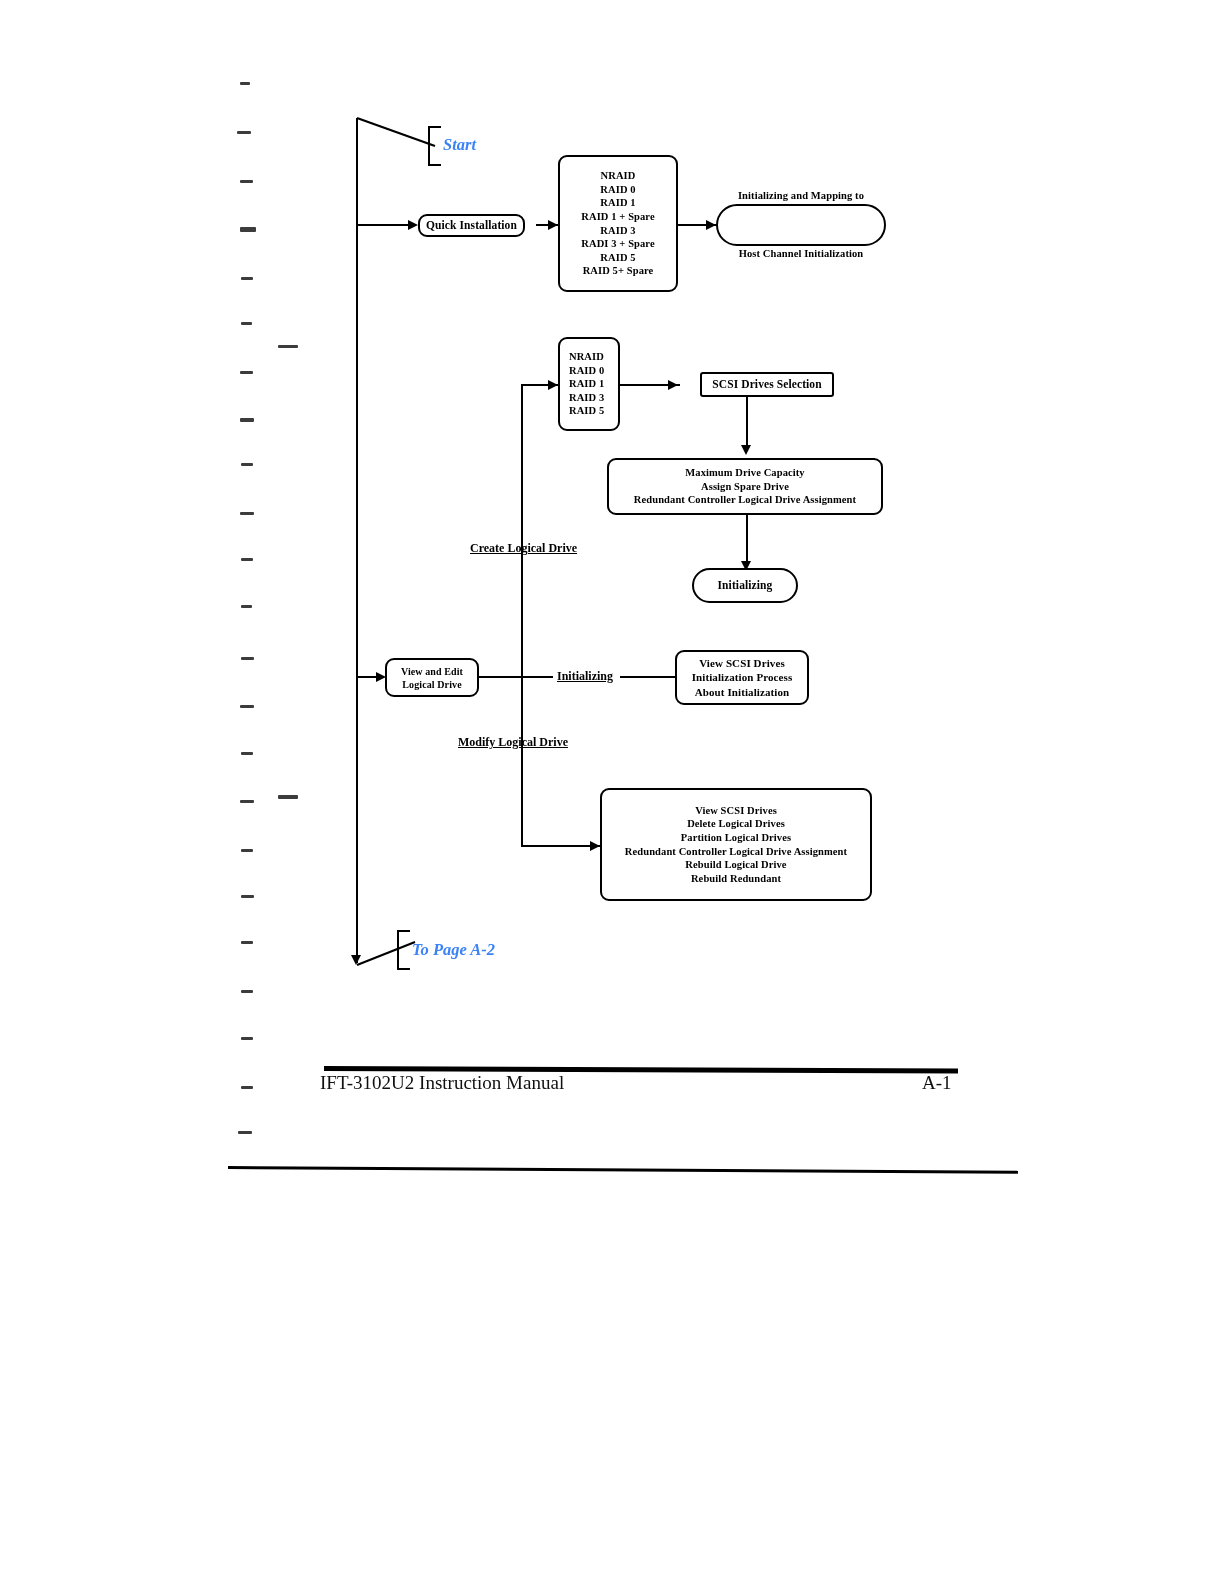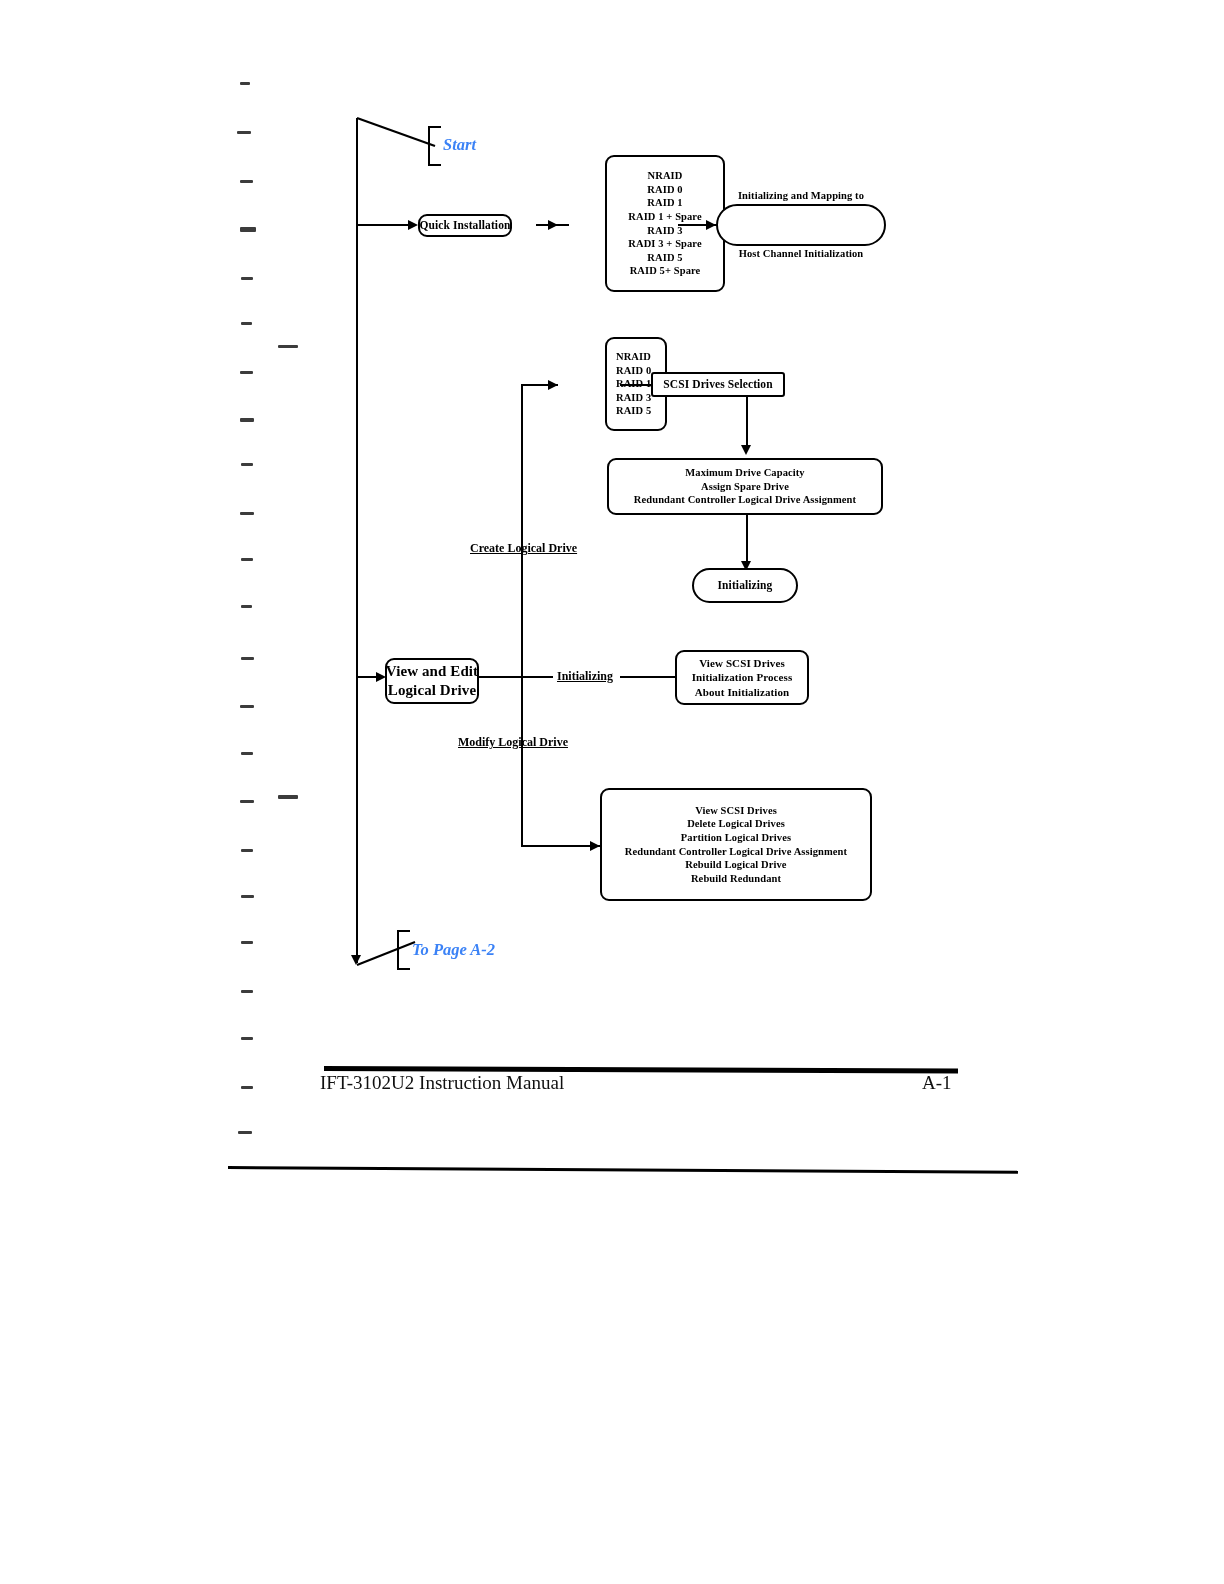--- a/index.html
+++ b/index.html
@@ -52,21 +52,21 @@
     font-weight: bold;
     color: #000;
     line-height: 1.30;
     letter-spacing: 0.1px;
   }
   .node.rounded { border-radius: 9px; }
   .node.pill    { border-radius: 999px; gap: 44px; }
   .node .line { display: block; white-space: nowrap; }
 
   
-  .node.listleft { align-items: center; margin-left: 47px; }
+  .node.listleft { align-items: center; }
   .node.listleft .line { text-align: center; }
 
   
   .hline, .vline {
     position: absolute;
     background: #000;
   }
   .hline { height: 2.2px; }
   .vline { width: 2.2px; }
 
@@ -198,21 +198,21 @@
 
   <svg class="leader" width="90" height="40" style="left:357px; top:118px;">
     <line x1="0" y1="0" x2="78" y2="28" stroke="#000" stroke-width="2.2"></line>
   </svg>
   <div class="bracket" style="left:428px; top:126px; width:13px; height:40px;"></div>
   <div class="flag-label" style="left:443px; top:135px;">Start</div>
 
   <div class="hline" style="left:357px; top:224px; width:53px;"></div>
   <div class="arrow-r" style="left:408px; top:220px;"></div>
 
-  <div class="node rounded" style="left:418px; top:214px; width:94px; height:23px; font-size:11.5px;">
+  <div class="node rounded" style="left:418px; top:214px; width:107px; height:23px; font-size:11.5px;">
     <span class="line">Quick Installation</span>
   </div>
 
   <div class="hline" style="left:536px; top:224px; width:33px;"></div>
   <div class="arrow-r" style="left:548px; top:220px;"></div>
 
   <div class="node rounded listleft" style="left:558px; top:155px; width:120px; height:137px; font-size:10.5px;">
     <span class="line">NRAID</span>
     <span class="line">RAID 0</span>
     <span class="line">RAID 1</span>
@@ -241,21 +241,21 @@
     <span class="line">NRAID</span>
     <span class="line">RAID 0</span>
     <span class="line">RAID 1</span>
     <span class="line">RAID 3</span>
     <span class="line">RAID 5</span>
   </div>
 
   <div class="hline" style="left:620px; top:384px; width:60px;"></div>
   <div class="arrow-r" style="left:668px; top:380px;"></div>
 
-  <div class="node" style="left:651px; top:372px; width:134px; height:25px; font-size:11.5px; border-radius:3px;">
+  <div class="node" style="left:700px; top:372px; width:134px; height:25px; font-size:11.5px; border-radius:3px;">
     <span class="line">SCSI Drives Selection</span>
   </div>
 
   <div class="vline" style="left:746px; top:397px; height:52px;"></div>
   <div class="arrow-d" style="left:741px; top:445px;"></div>
 
   <div class="node rounded" style="left:607px; top:458px; width:276px; height:57px; font-size:10.5px;">
     <span class="line">Maximum Drive Capacity</span>
     <span class="line">Assign Spare Drive</span>
     <span class="line">Redundant Controller Logical Drive Assignment</span>
@@ -264,21 +264,21 @@
   <div class="vline" style="left:746px; top:515px; height:50px;"></div>
   <div class="arrow-d" style="left:741px; top:561px;"></div>
 
   <div class="node pill" style="left:692px; top:568px; width:106px; height:35px; font-size:11.5px;">
     <span class="line">Initializing</span>
   </div>
 
   <div class="hline" style="left:357px; top:676px; width:27px;"></div>
   <div class="arrow-r" style="left:376px; top:672px;"></div>
 
-  <div class="node rounded" style="left:385px; top:658px; width:94px; height:46px; font-size:15px;">
+  <div class="node rounded" style="left:385px; top:658px; width:94px; height:39px; font-size:10px;">
     <span class="line">View and Edit</span>
     <span class="line">Logical Drive</span>
   </div>
 
   <div class="hline" style="left:479px; top:676px; width:74px;"></div>
   <div class="edge-label" style="left:557px; top:669px;">Initializing</div>
   <div class="hline" style="left:620px; top:676px; width:78px;"></div>
   <div class="arrow-r" style="left:688px; top:672px;"></div>
 
   <div class="node rounded" style="left:675px; top:650px; width:134px; height:55px; font-size:11px;">

